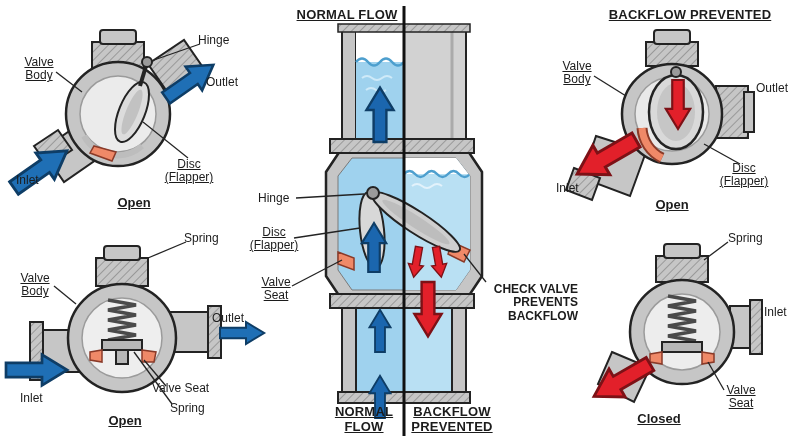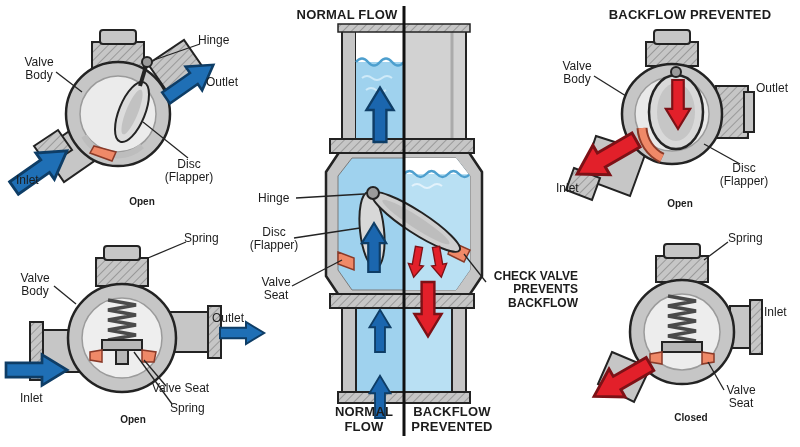--- a/index.html
+++ b/index.html
@@ -2,24 +2,24 @@
 <html><head>
 <meta charset="utf-8">
 <style>
   html,body{margin:0;padding:0;background:#ffffff;}
   .stage{
     position:relative;width:800px;height:447px;background:#ffffff;overflow:hidden;
     font-family:"Liberation Sans","DejaVu Sans",sans-serif;color:#1c1c1c;
   }
   .stage svg{position:absolute;left:0;top:0;}
   .lbl{position:absolute;font-size:12px;line-height:1.12;color:#1c1c1c;text-align:right;}
-  .center{text-align:center;}
+  .center{text-align:center;text-decoration:underline;}
   .nowrap{white-space:nowrap;}
   .bold{font-weight:bold;}
-  .state{font-size:10px;font-weight:bold;margin-left:8px;}
+  .state{font-size:13px;font-weight:bold;}
   .header{font-size:13px;font-weight:bold;letter-spacing:.2px;}
 </style>
 </head>
 <body>
 
 <div class="stage">
 
 <svg width="800" height="447" viewBox="0 0 800 447">
   <defs>
     <pattern id="hatch" patternUnits="userSpaceOnUse" width="6" height="6" patternTransform="rotate(45)">
@@ -192,29 +192,29 @@
 <div class="lbl" style="left:212px;top:312px;">Outlet</div>
 <div class="lbl nowrap" style="left:152px;top:382px;">Valve Seat</div>
 <div class="lbl" style="left:170px;top:402px;">Spring</div>
 <div class="lbl" style="left:20px;top:392px;">Inlet</div>
 <div class="lbl state center" style="left:95px;top:414px;width:60px;">Open</div>
 
 <div class="lbl header center" style="left:292px;top:8px;width:110px;">NORMAL FLOW</div>
 <div class="lbl" style="left:258px;top:192px;">Hinge</div>
 <div class="lbl center" style="left:244px;top:226px;width:60px;">Disc (Flapper)</div>
 <div class="lbl center" style="left:254px;top:276px;width:44px;">Valve Seat</div>
-<div class="lbl bold" style="left:486px;top:270px;width:92px;">CHECK VALVE PREVENTS BACKFLOW</div>
+<div class="lbl bold" style="left:486px;top:283px;width:92px;">CHECK VALVE PREVENTS BACKFLOW</div>
 <div class="lbl header center" style="left:328px;top:405px;width:72px;">NORMAL FLOW</div>
 <div class="lbl header center" style="left:402px;top:405px;width:100px;">BACKFLOW PREVENTED</div>
 
 <div class="lbl header center" style="left:588px;top:8px;width:204px;">BACKFLOW PREVENTED</div>
 <div class="lbl center" style="left:554px;top:60px;width:46px;">Valve Body</div>
 <div class="lbl" style="left:756px;top:82px;">Outlet</div>
 <div class="lbl" style="left:556px;top:182px;">Inlet</div>
 <div class="lbl center" style="left:712px;top:162px;width:64px;">Disc (Flapper)</div>
 <div class="lbl state center" style="left:642px;top:198px;width:60px;">Open</div>
 
 <div class="lbl" style="left:728px;top:232px;">Spring</div>
 <div class="lbl" style="left:764px;top:306px;">Inlet</div>
 <div class="lbl center" style="left:718px;top:384px;width:46px;">Valve Seat</div>
-<div class="lbl state center" style="left:648px;top:412px;width:70px;">Closed</div>
+<div class="lbl state center" style="left:624px;top:412px;width:70px;">Closed</div>
 
 </div>
 
 </body></html>

